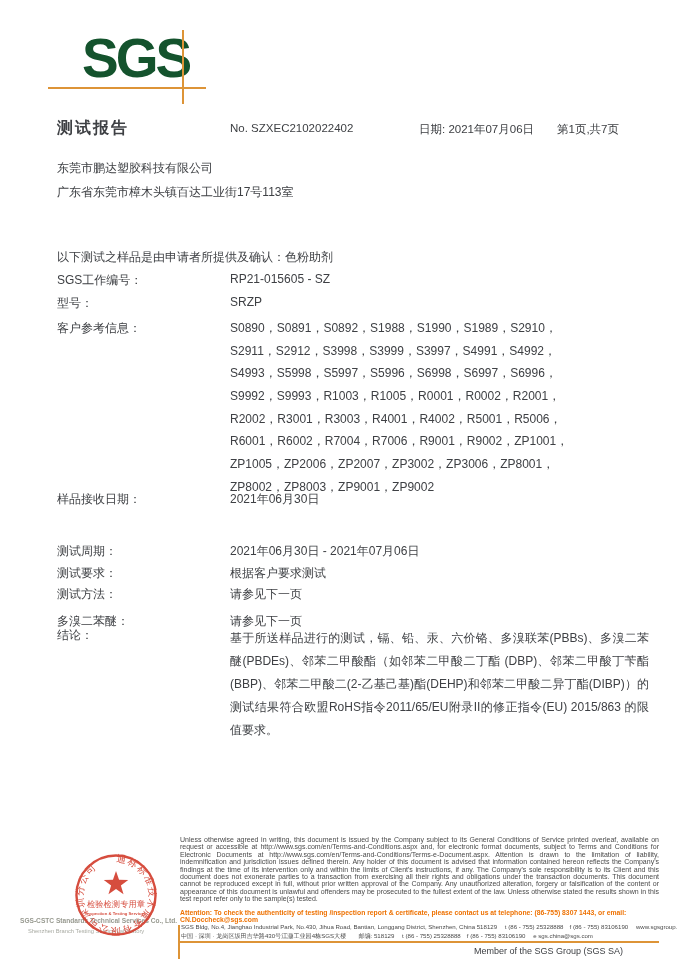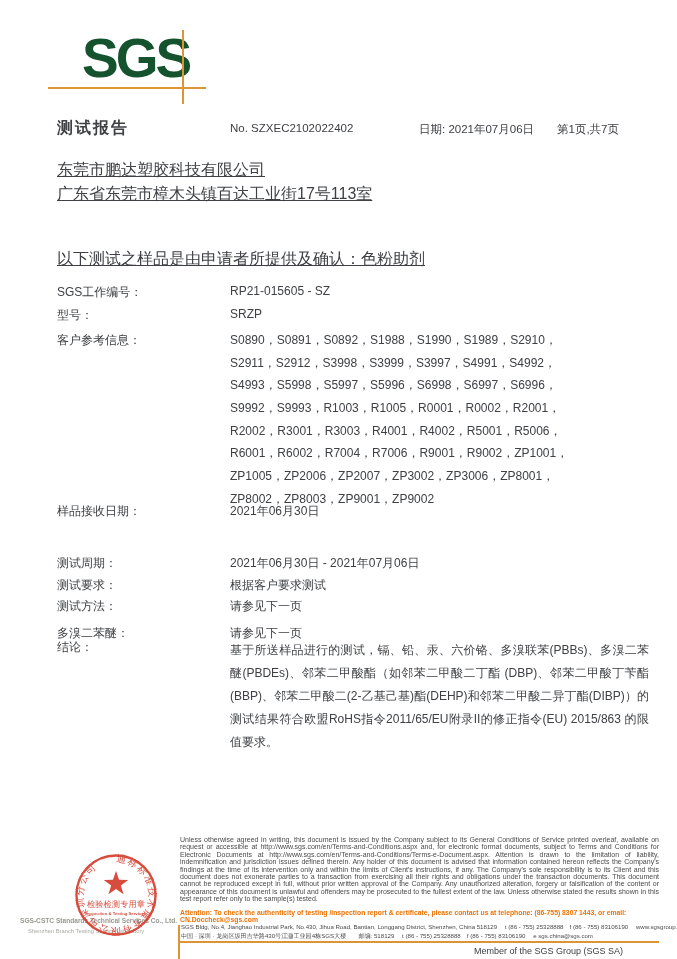--- a/index.html
+++ b/index.html
@@ -10,22 +10,22 @@
   .sgs-logo{left:82px;top:28px;font-size:55px;font-weight:bold;color:#14532d;
             letter-spacing:-3px;line-height:60px;}
   .hline{background:#dd9437;height:2px;}
   .vline{background:#dd9437;width:2px;}
   .title-row{left:0;top:118px;width:621px;height:24px;}
   .report-title{left:57px;top:0;font-size:16px;font-weight:bold;letter-spacing:2px;}
   .report-no{left:230px;top:4px;font-size:11.5px;}
   .report-date{left:419px;top:4px;font-size:11.5px;}
   .page-ind{left:557px;top:4px;font-size:11.5px;}
   
-  .bodytext{font-size:16px;text-decoration:underline;}
-  .row{left:57px;width:592px;display:flex;margin-top:12px;}
+  .bodytext{font-size:12px;}
+  .row{left:57px;width:592px;display:flex;}
   .lbl{width:173px;flex:0 0 173px;font-size:12px;}
   .val{font-size:12px;flex:1;}
   .reflines div{line-height:22.7px;height:22.7px;white-space:nowrap;}
   .conc{line-height:23px;text-align:justify;}
   
   .legal{left:180px;top:836px;width:479px;font-size:7px;line-height:7.4px;
          text-align:justify;color:#4a4a4a;letter-spacing:0;}
   .attention{left:180px;top:909px;width:479px;font-size:6.8px;line-height:7.4px;
              color:#ee7203;font-weight:bold;}
   .addr{left:181px;width:478px;font-size:6.1px;color:#4a4a4a;white-space:nowrap;}

